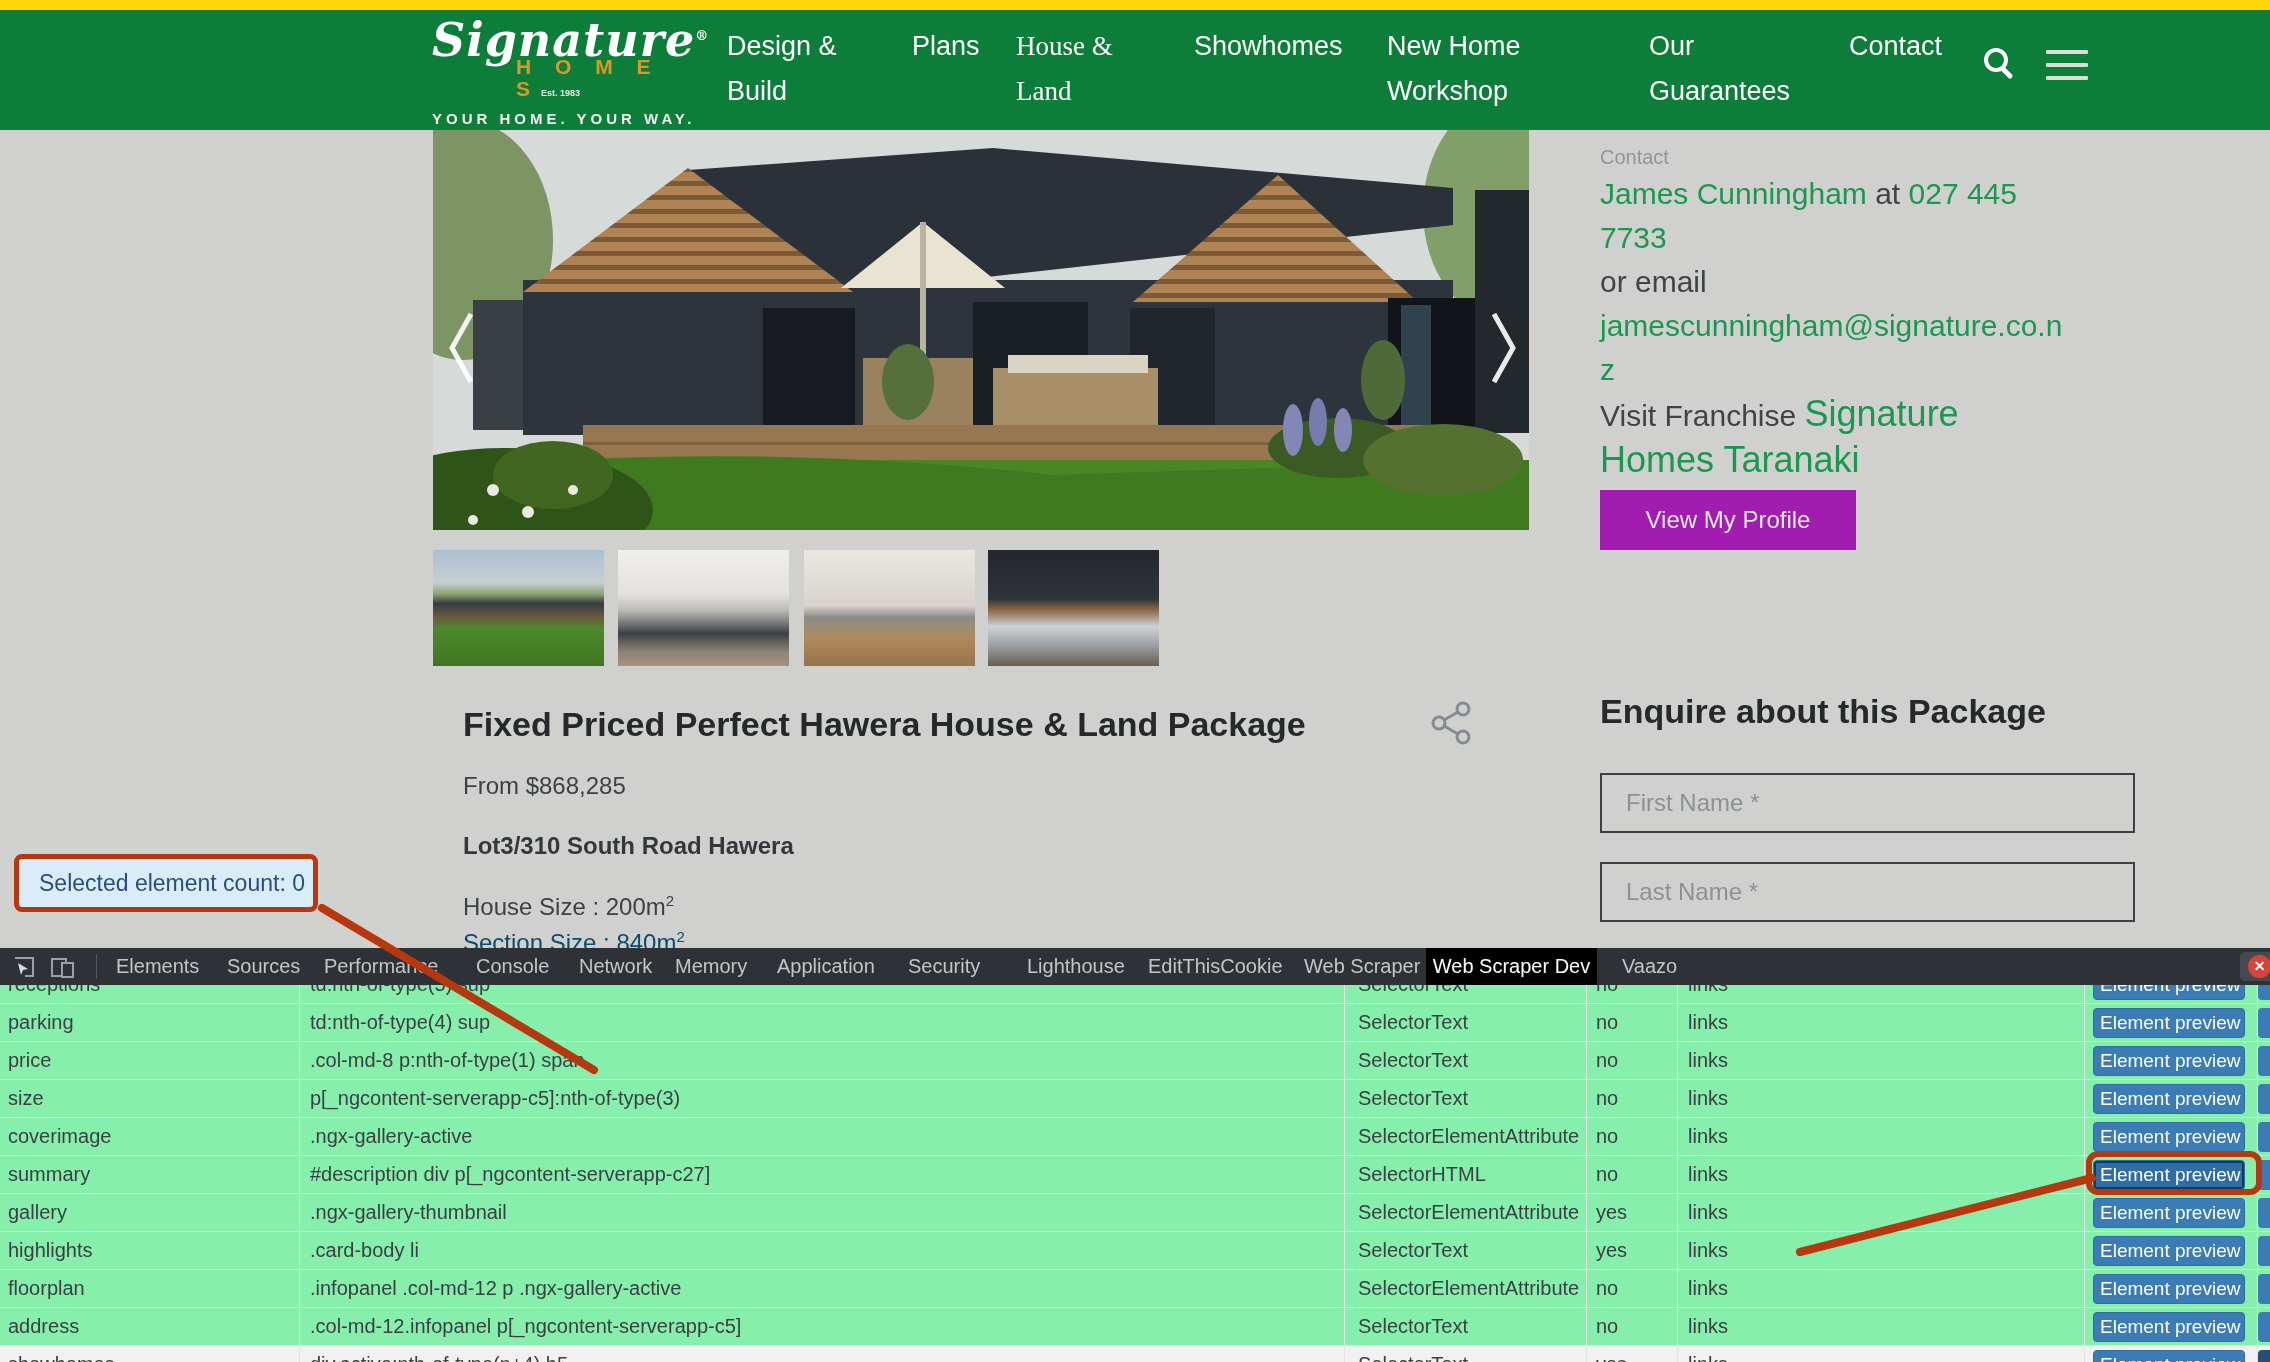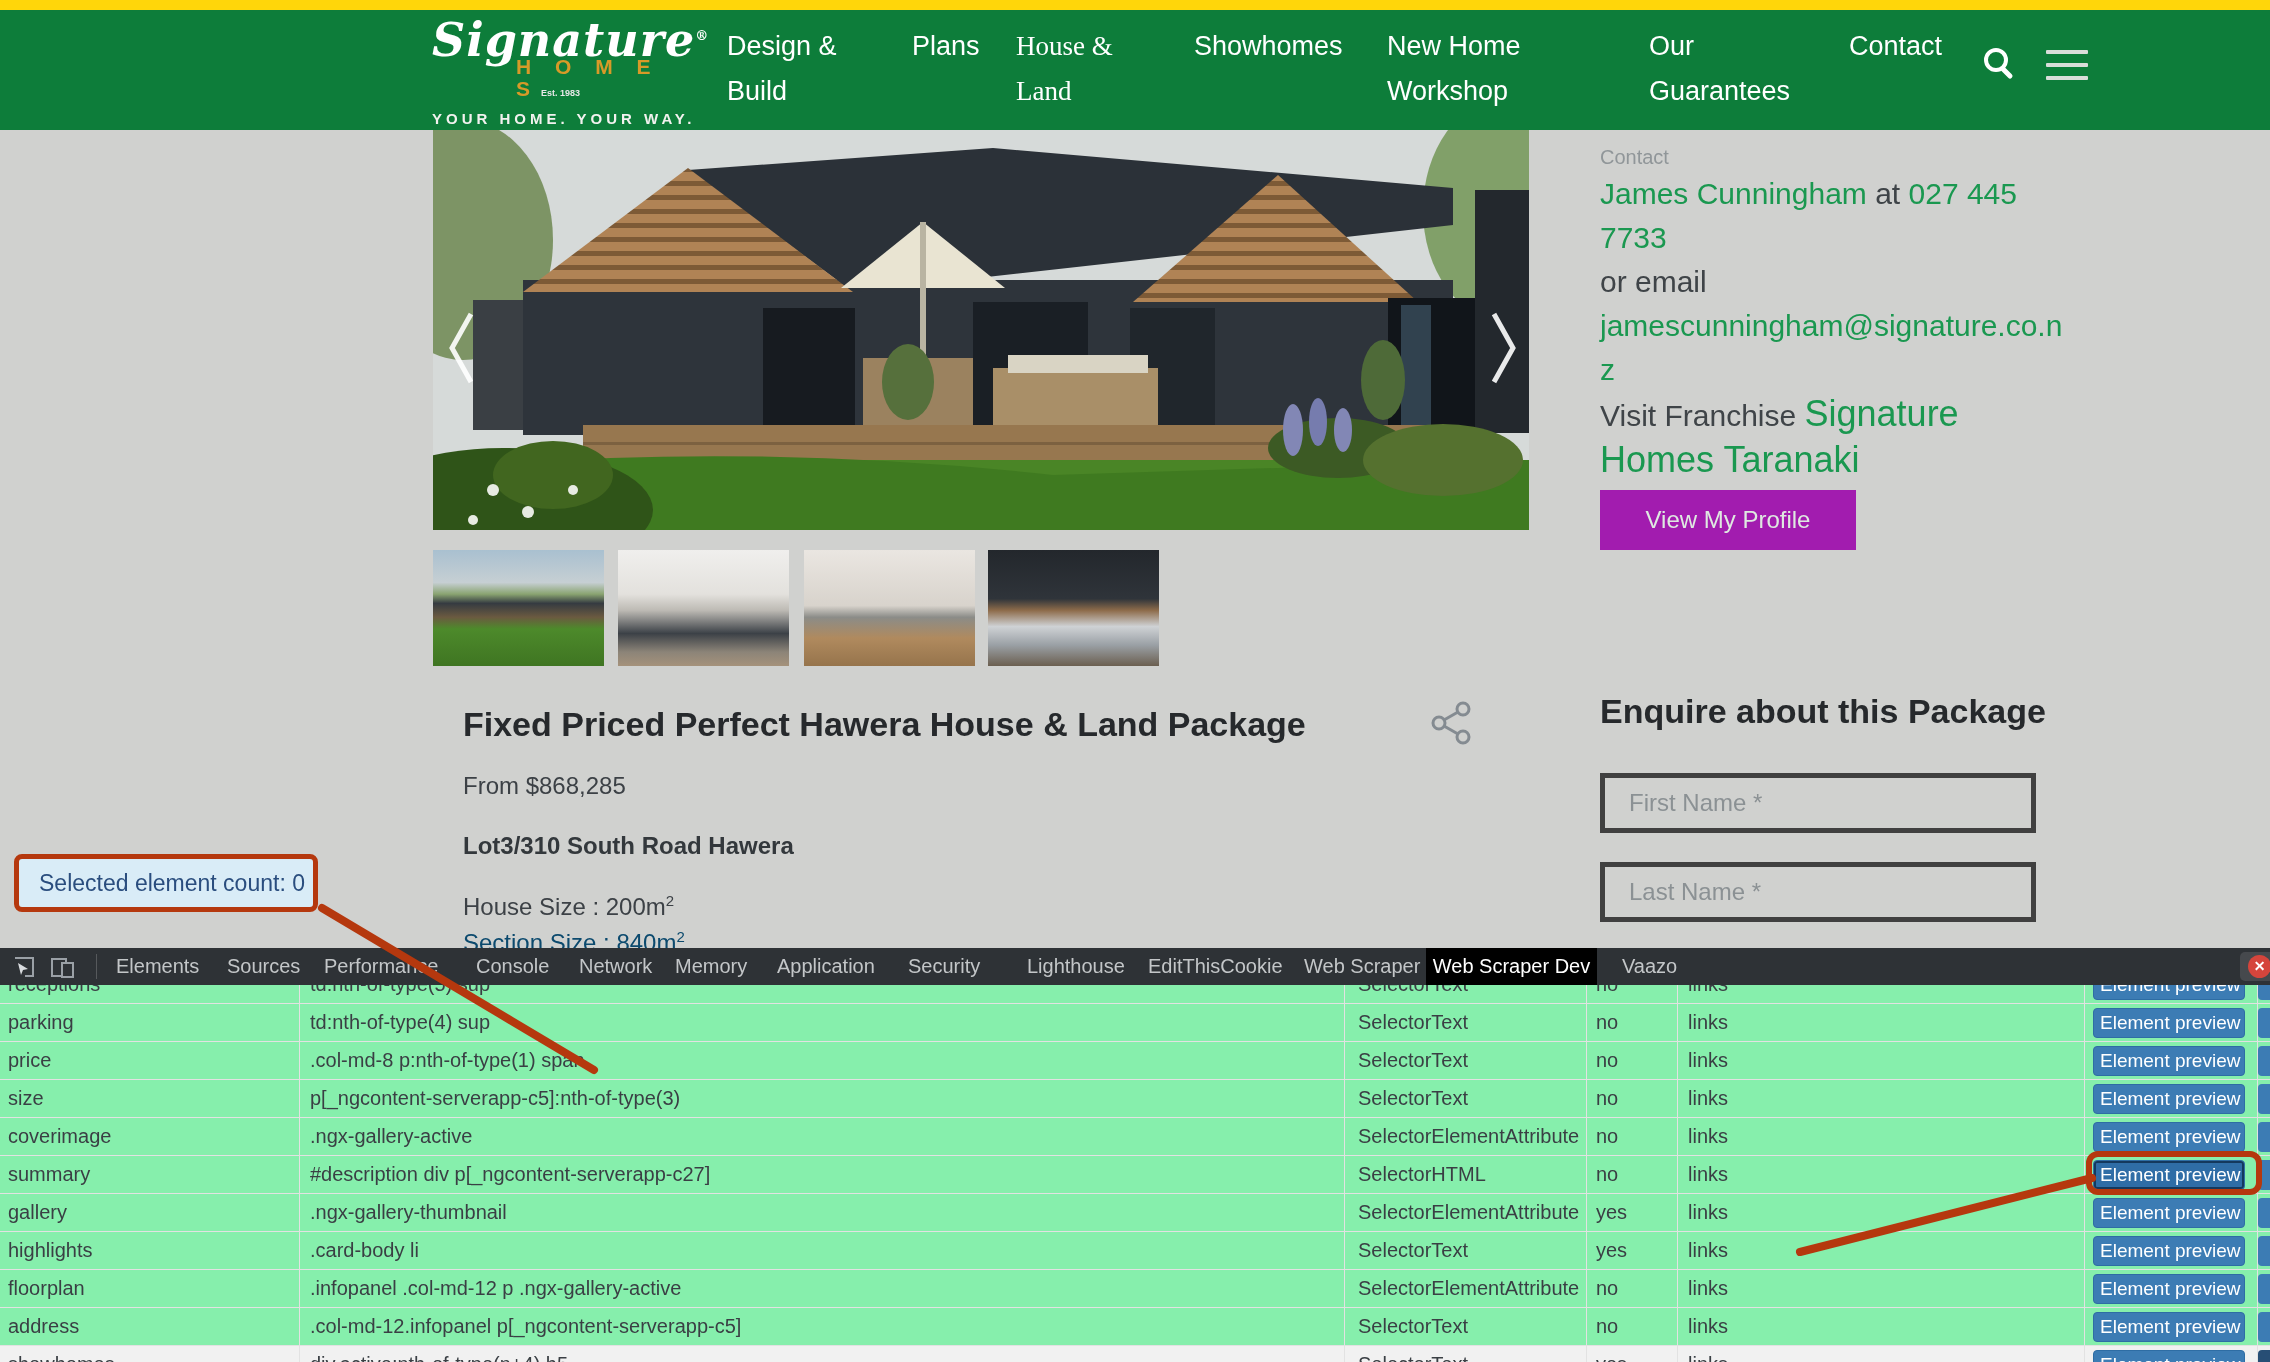--- a/index.html
+++ b/index.html
@@ -49,21 +49,21 @@
   
   .rcol{left:1600px;width:470px;}
   .c-label{top:146px;font-size:20px;color:#909699;}
   .c-block{top:172px;font-size:30px;line-height:44px;color:#3f4448;}
   .green{color:#1a9850;cursor:pointer;}
   .c-email{word-break:break-all;}
   .c-franchise{font-size:36px;}
   .profile-btn{top:490px;width:256px;height:60px;background:#a21caf;color:#dfe9e1;
                font-size:24px;border:none;cursor:pointer;text-align:center;line-height:60px;}
   .enq-title{top:692px;font-size:34px;font-weight:bold;color:#26292c;}
-  .enq-input{width:436px;height:60px;box-sizing:border-box;border:5px solid #404040;
+  .enq-input{width:535px;height:60px;box-sizing:border-box;border:2px solid #404040;
              background:transparent;font-size:24px;color:#3f4448;padding-left:24px;outline:none;}
   .enq-input::placeholder{color:#8b9194;}
   .fn{top:773px;} .ln{top:862px;}
 
   
   .tooltip{left:14px;top:854px;width:304px;height:58px;background:#d9ecf7;
            border:5px solid #b5380e;border-radius:8px;box-sizing:border-box;z-index:40;
            font-size:23px;color:#2a4d7e;line-height:48px;padding-left:20px;}
   .ann-svg{left:0;top:0;z-index:35;pointer-events:none;}
   .hl-box{left:2086px;top:1151px;width:176px;height:44px;border:6px solid #b5380e;

